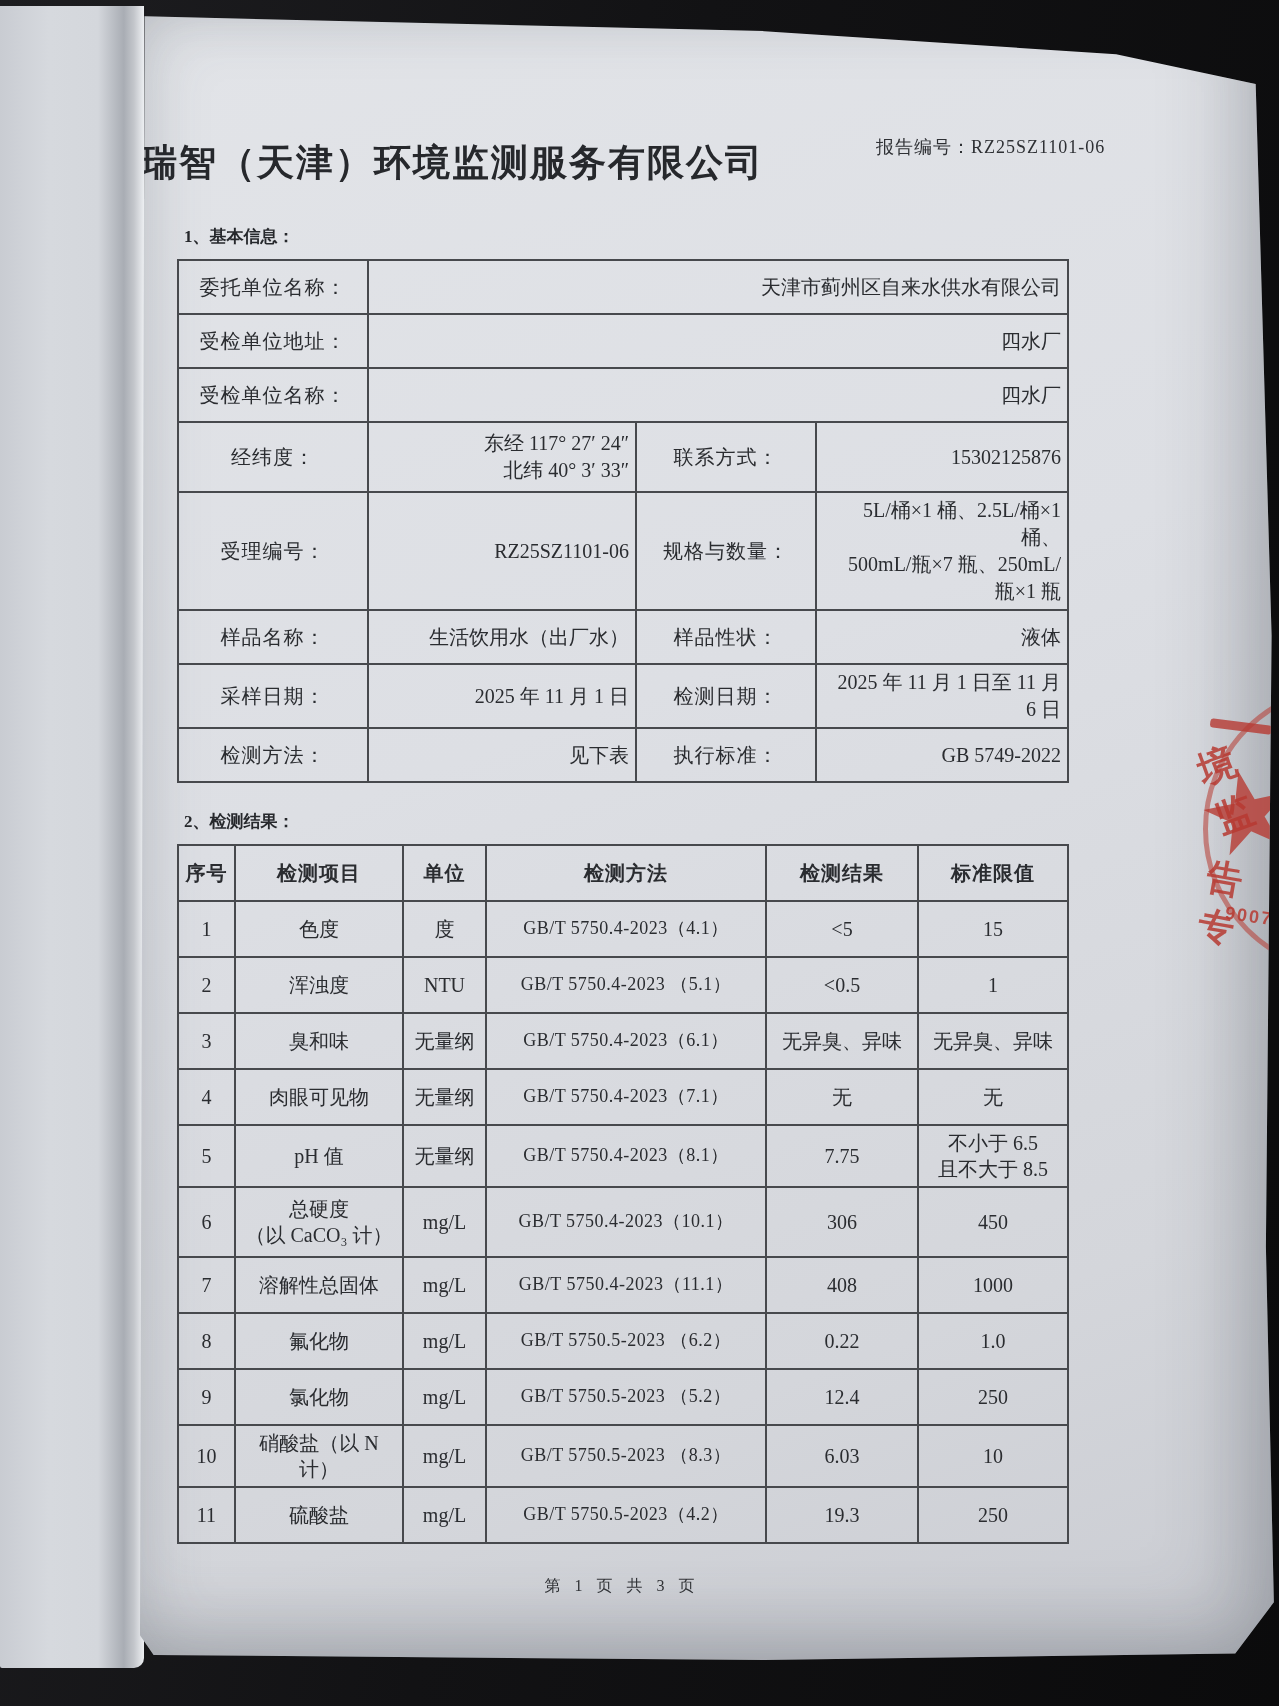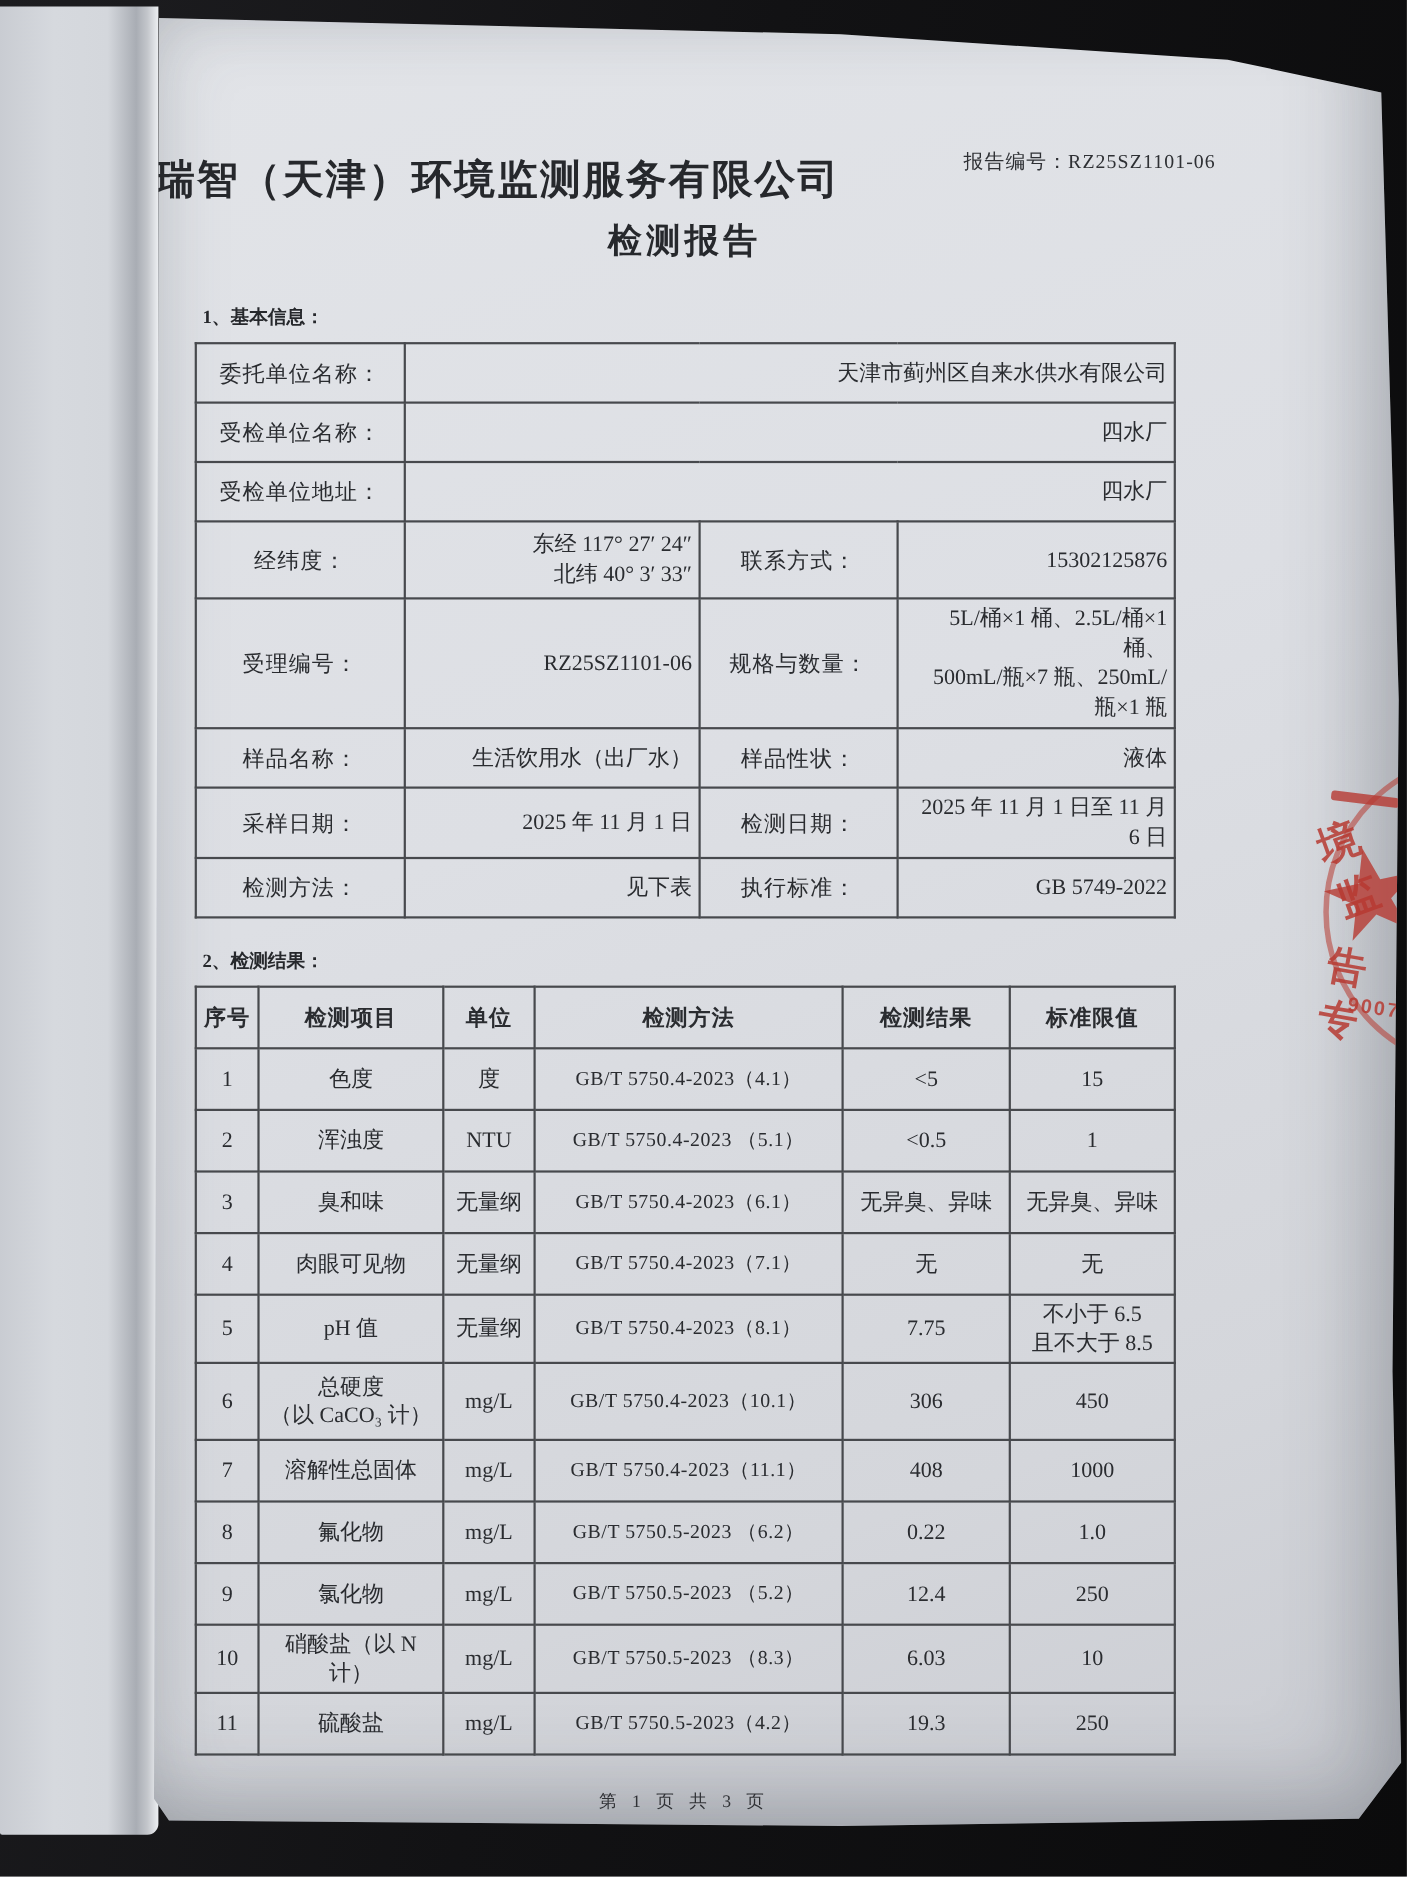--- a/index.html
+++ b/index.html
@@ -101,42 +101,41 @@
 
 <div class="scene" data-name="photo-background">
   <div class="stack" data-name="book-page-stack"></div>
 
   <div class="page" data-name="report-page">
 
     <div class="report-no" data-name="report-number"><span data-name="report-number-label">报告编号：</span><span data-name="report-number-value">RZ25SZ1101-06</span></div>
 
     <div class="content" data-name="report-content">
       <div class="title" data-name="company-title">瑞智（天津）环境监测服务有限公司</div>
-      <div class="subtitle" data-name="doc-title">检测报告</div>
 
       <div class="sec-heading" data-name="section-basic-info-heading">1、基本信息：</div>
 
       <table class="info" data-name="basic-info-table">
         <colgroup>
             <col style="width:190px">
             <col style="width:268px">
             <col style="width:180px">
             <col style="width:252px">
           </colgroup>
         <tbody>
             <tr data-name="info-row-client">
           <td class="lbl" data-name="info-label">委托单位名称：</td>
           <td class="val" colspan="3" data-name="info-value">天津市蓟州区自来水供水有限公司</td>
         </tr>
+        <tr data-name="info-row-inspected-address">
+          <td class="lbl" data-name="info-label">受检单位地址：</td>
+          <td class="val" colspan="3" data-name="info-value">四水厂</td>
+        </tr>
         <tr data-name="info-row-inspected-name">
           <td class="lbl" data-name="info-label">受检单位名称：</td>
-          <td class="val" colspan="3" data-name="info-value">四水厂</td>
-        </tr>
-        <tr data-name="info-row-inspected-address">
-          <td class="lbl" data-name="info-label">受检单位地址：</td>
           <td class="val" colspan="3" data-name="info-value">四水厂</td>
         </tr>
         <tr class="tall-a" data-name="info-row-coordinates">
           <td class="lbl" data-name="info-label">经纬度：</td>
           <td class="val" data-name="info-value">东经 117° 27′ 24″
 北纬 40° 3′ 33″</td>
           <td class="lbl" data-name="info-label">联系方式：</td>
           <td class="val" data-name="info-value">15302125876</td>
         </tr>
         <tr class="tall-b" data-name="info-row-acceptance-no">

